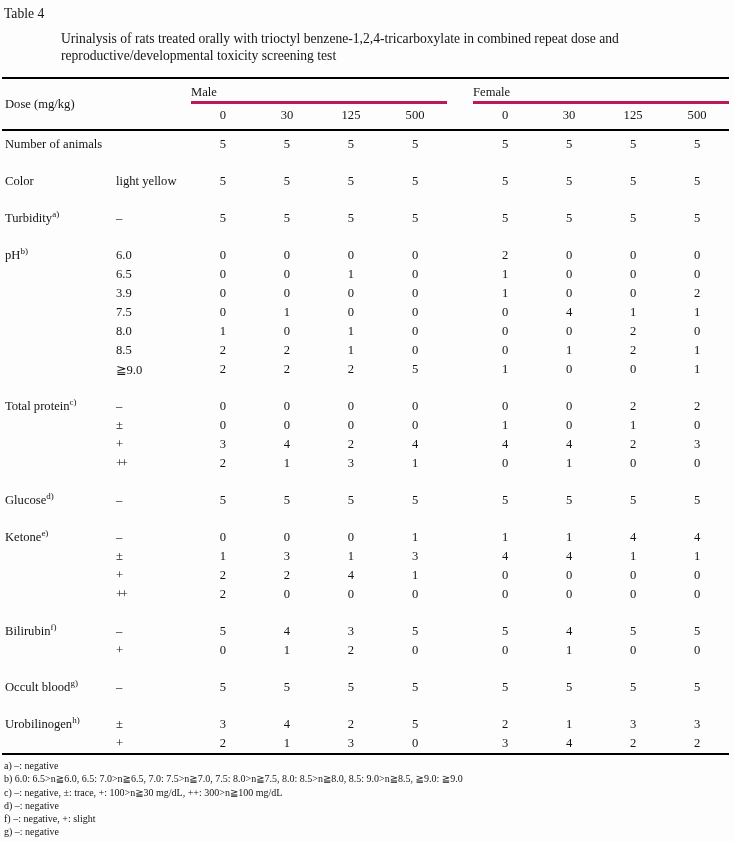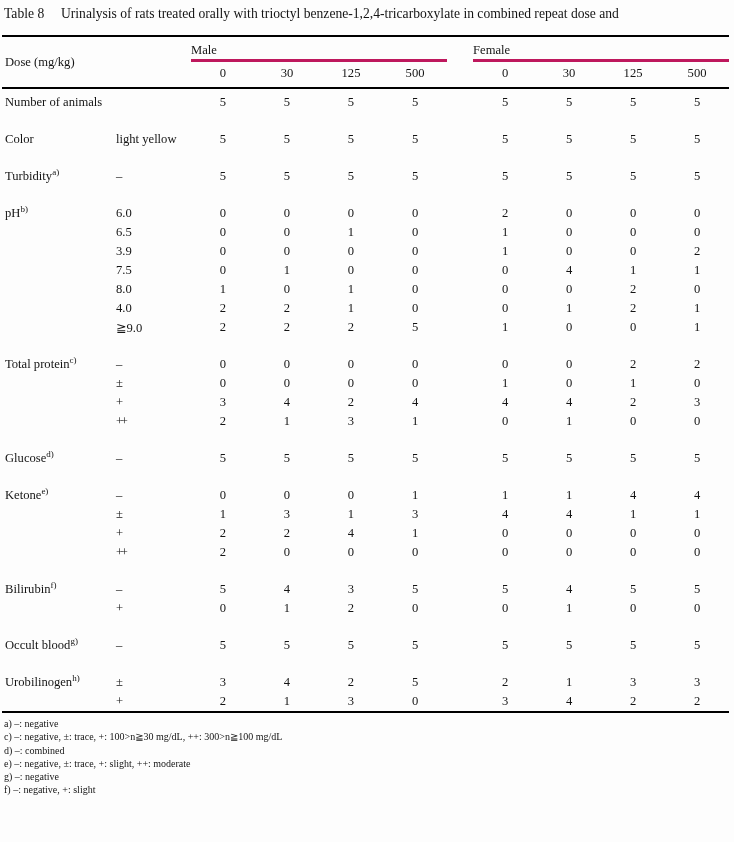--- a/index.html
+++ b/index.html
@@ -6,21 +6,21 @@
   body{
     width:734px;height:842px;overflow:hidden;
     background:#fdfdfd;color:#141414;
     font-family:"Liberation Serif","DejaVu Serif",serif;
   }
   .page{padding:4px 2px 0 2px;}
 
   
   .caption{display:flex;font-size:13.6px;line-height:17px;margin:1px 0 0 2px;}
   .caption-label{flex:0 0 57px;white-space:nowrap;}
-  .caption-lines{flex:1;}
+  .caption-lines{flex:1;margin-top:25px;}
 
   
   .utable{
     border-collapse:collapse;table-layout:fixed;width:727px;
     margin-top:13px;
     border-top:2px solid #000;border-bottom:2px solid #000;
   }
   .utable th{font-weight:normal;font-size:12.6px;}
   .ghead{text-align:left;border-bottom:3px solid #be185d;padding:6px 0 1px;margin-top:47px;}
   tr.doses th{text-align:center;border-bottom:2px solid #000;padding:4px 0 6px;}
@@ -39,23 +39,24 @@
   
   .footnotes{margin:4px 0 0 2px;font-size:10px;line-height:13.3px;}
   .fnote{white-space:nowrap;}
 </style>
 </head>
 <body>
 
 <div class="page">
 
   <div class="caption">
-    <span class="caption-label">Table 8</span>
+    <span class="caption-label">Table 4</span>
     <span class="caption-lines">
       <div>Urinalysis of rats treated orally with trioctyl benzene-1,2,4-tricarboxylate in combined repeat dose and</div>
+      <div>reproductive/developmental toxicity screening test</div>
     </span>
   </div>
 
   <table class="utable">
     <colgroup>
       <col style="width:114px">
         <col style="width:75px">
       <col style="width:64px">
         <col style="width:64px">
         <col style="width:64px">
@@ -193,21 +194,21 @@
           <td class="val">1</td>
           <td class="val">0</td>
           <td class="gapcol"></td>
           <td class="val">0</td>
           <td class="val">0</td>
           <td class="val">2</td>
           <td class="val">0</td>
         </tr>
         <tr>
           <td class="param"></td>
-          <td class="sub">4.0</td>
+          <td class="sub">8.5</td>
           <td class="val">2</td>
           <td class="val">2</td>
           <td class="val">1</td>
           <td class="val">0</td>
           <td class="gapcol"></td>
           <td class="val">0</td>
           <td class="val">1</td>
           <td class="val">2</td>
           <td class="val">1</td>
         </tr>
@@ -422,20 +423,20 @@
           <td class="val">3</td>
           <td class="val">4</td>
           <td class="val">2</td>
           <td class="val">2</td>
         </tr>
       </tbody>
   </table>
 
   <div class="footnotes" id="footnotes">
       <div class="fnote">a) –: negative</div>
+      <div class="fnote">b) 6.0: 6.5&gt;n≧6.0, 6.5: 7.0&gt;n≧6.5, 7.0: 7.5&gt;n≧7.0, 7.5: 8.0&gt;n≧7.5, 8.0: 8.5&gt;n≧8.0, 8.5: 9.0&gt;n≧8.5, ≧9.0: ≧9.0</div>
       <div class="fnote">c) –: negative, ±: trace, +: 100&gt;n≧30 mg/dL, ++: 300&gt;n≧100 mg/dL</div>
-      <div class="fnote">d) –: combined</div>
-      <div class="fnote">e) –: negative, ±: trace, +: slight, ++: moderate</div>
+      <div class="fnote">d) –: negative</div>
+      <div class="fnote">f) –: negative, +: slight</div>
       <div class="fnote">g) –: negative</div>
-      <div class="fnote">f) –: negative, +: slight</div>
     </div>
 
 </div>
 
 </body></html>

